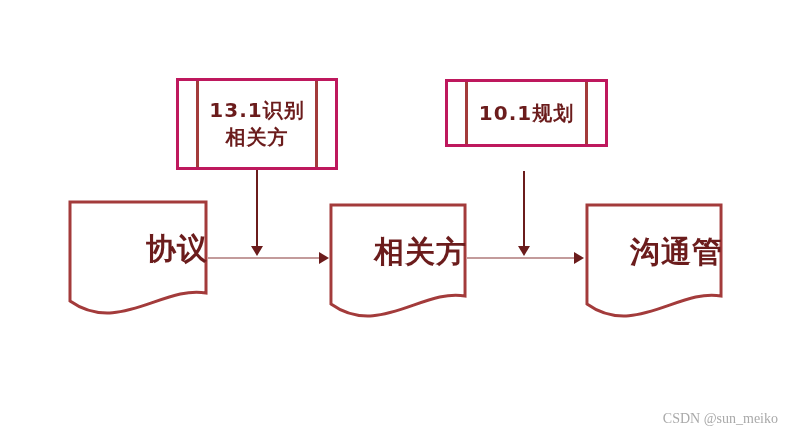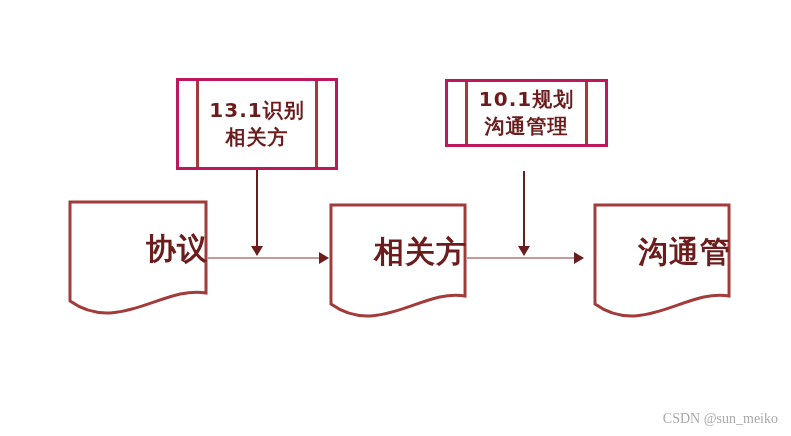--- a/index.html
+++ b/index.html
@@ -58,21 +58,20 @@
       <span>13.1识别</span>
       <span>相关方</span>
     </div>
   </div>
 
   <div class="pbox" style="left:445px; top:79px; width:163px; height:68px;">
     <span class="bar l"></span>
     <span class="bar r"></span>
     <div class="ptext">
       <span>10.1规划</span>
-      <span>沟通管理</span>
     </div>
   </div>
 
   <div class="doc" style="left:68px; top:200px; width:140px; height:125px;">
     <svg viewBox="0 0 140 125" preserveAspectRatio="none">
       <path d="M 2 2 L 138 2 L 138 93 C 96 85 50 135 2 101 Z" fill="#ffffff" stroke="#A33B3B" stroke-width="3"></path>
     </svg>
     <div class="dtext">
       <span>协议</span>
     </div>
@@ -80,21 +79,21 @@
 
   <div class="doc" style="left:329px; top:203px; width:138px; height:125px;">
     <svg viewBox="0 0 140 125" preserveAspectRatio="none">
       <path d="M 2 2 L 138 2 L 138 93 C 96 85 50 135 2 101 Z" fill="#ffffff" stroke="#A33B3B" stroke-width="3"></path>
     </svg>
     <div class="dtext">
       <span>相关方</span>
     </div>
   </div>
 
-  <div class="doc" style="left:585px; top:203px; width:138px; height:125px;margin-left:8px;">
+  <div class="doc" style="left:585px; top:203px; width:138px; height:125px;">
     <svg viewBox="0 0 140 125" preserveAspectRatio="none">
       <path d="M 2 2 L 138 2 L 138 93 C 96 85 50 135 2 101 Z" fill="#ffffff" stroke="#A33B3B" stroke-width="3"></path>
     </svg>
     <div class="dtext">
       <span>沟通管</span>
     </div>
   </div>
 
   <div class="vline" style="left:256px; top:170px; height:77px;"></div>
   <div class="vhead" style="left:251px; top:246px;"></div>

